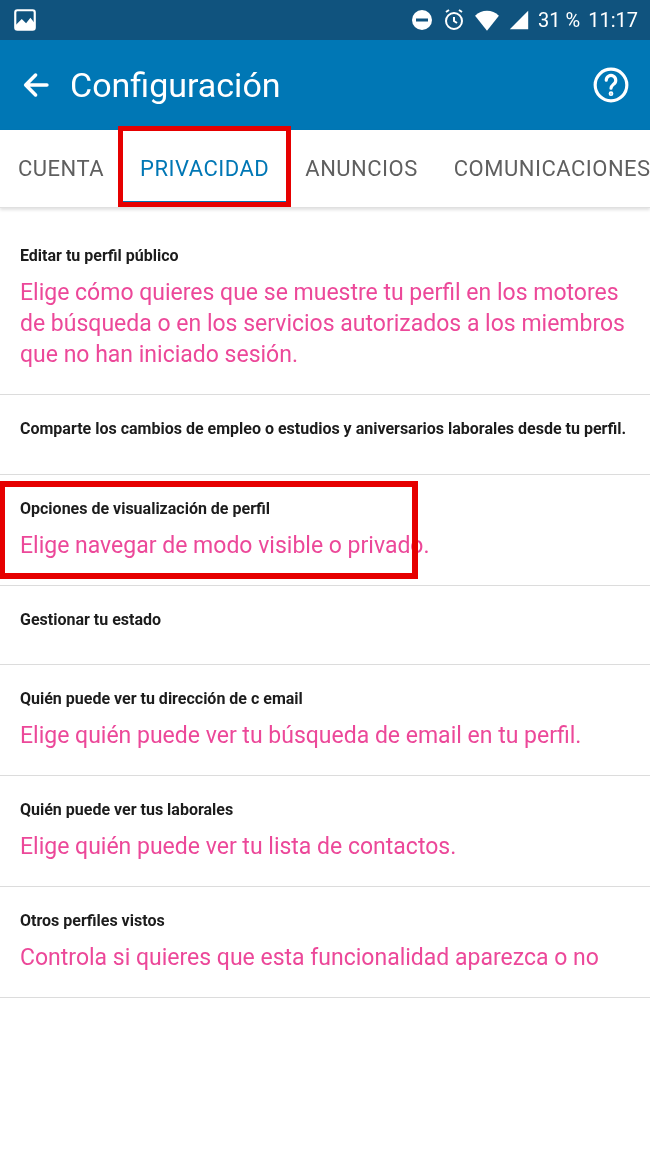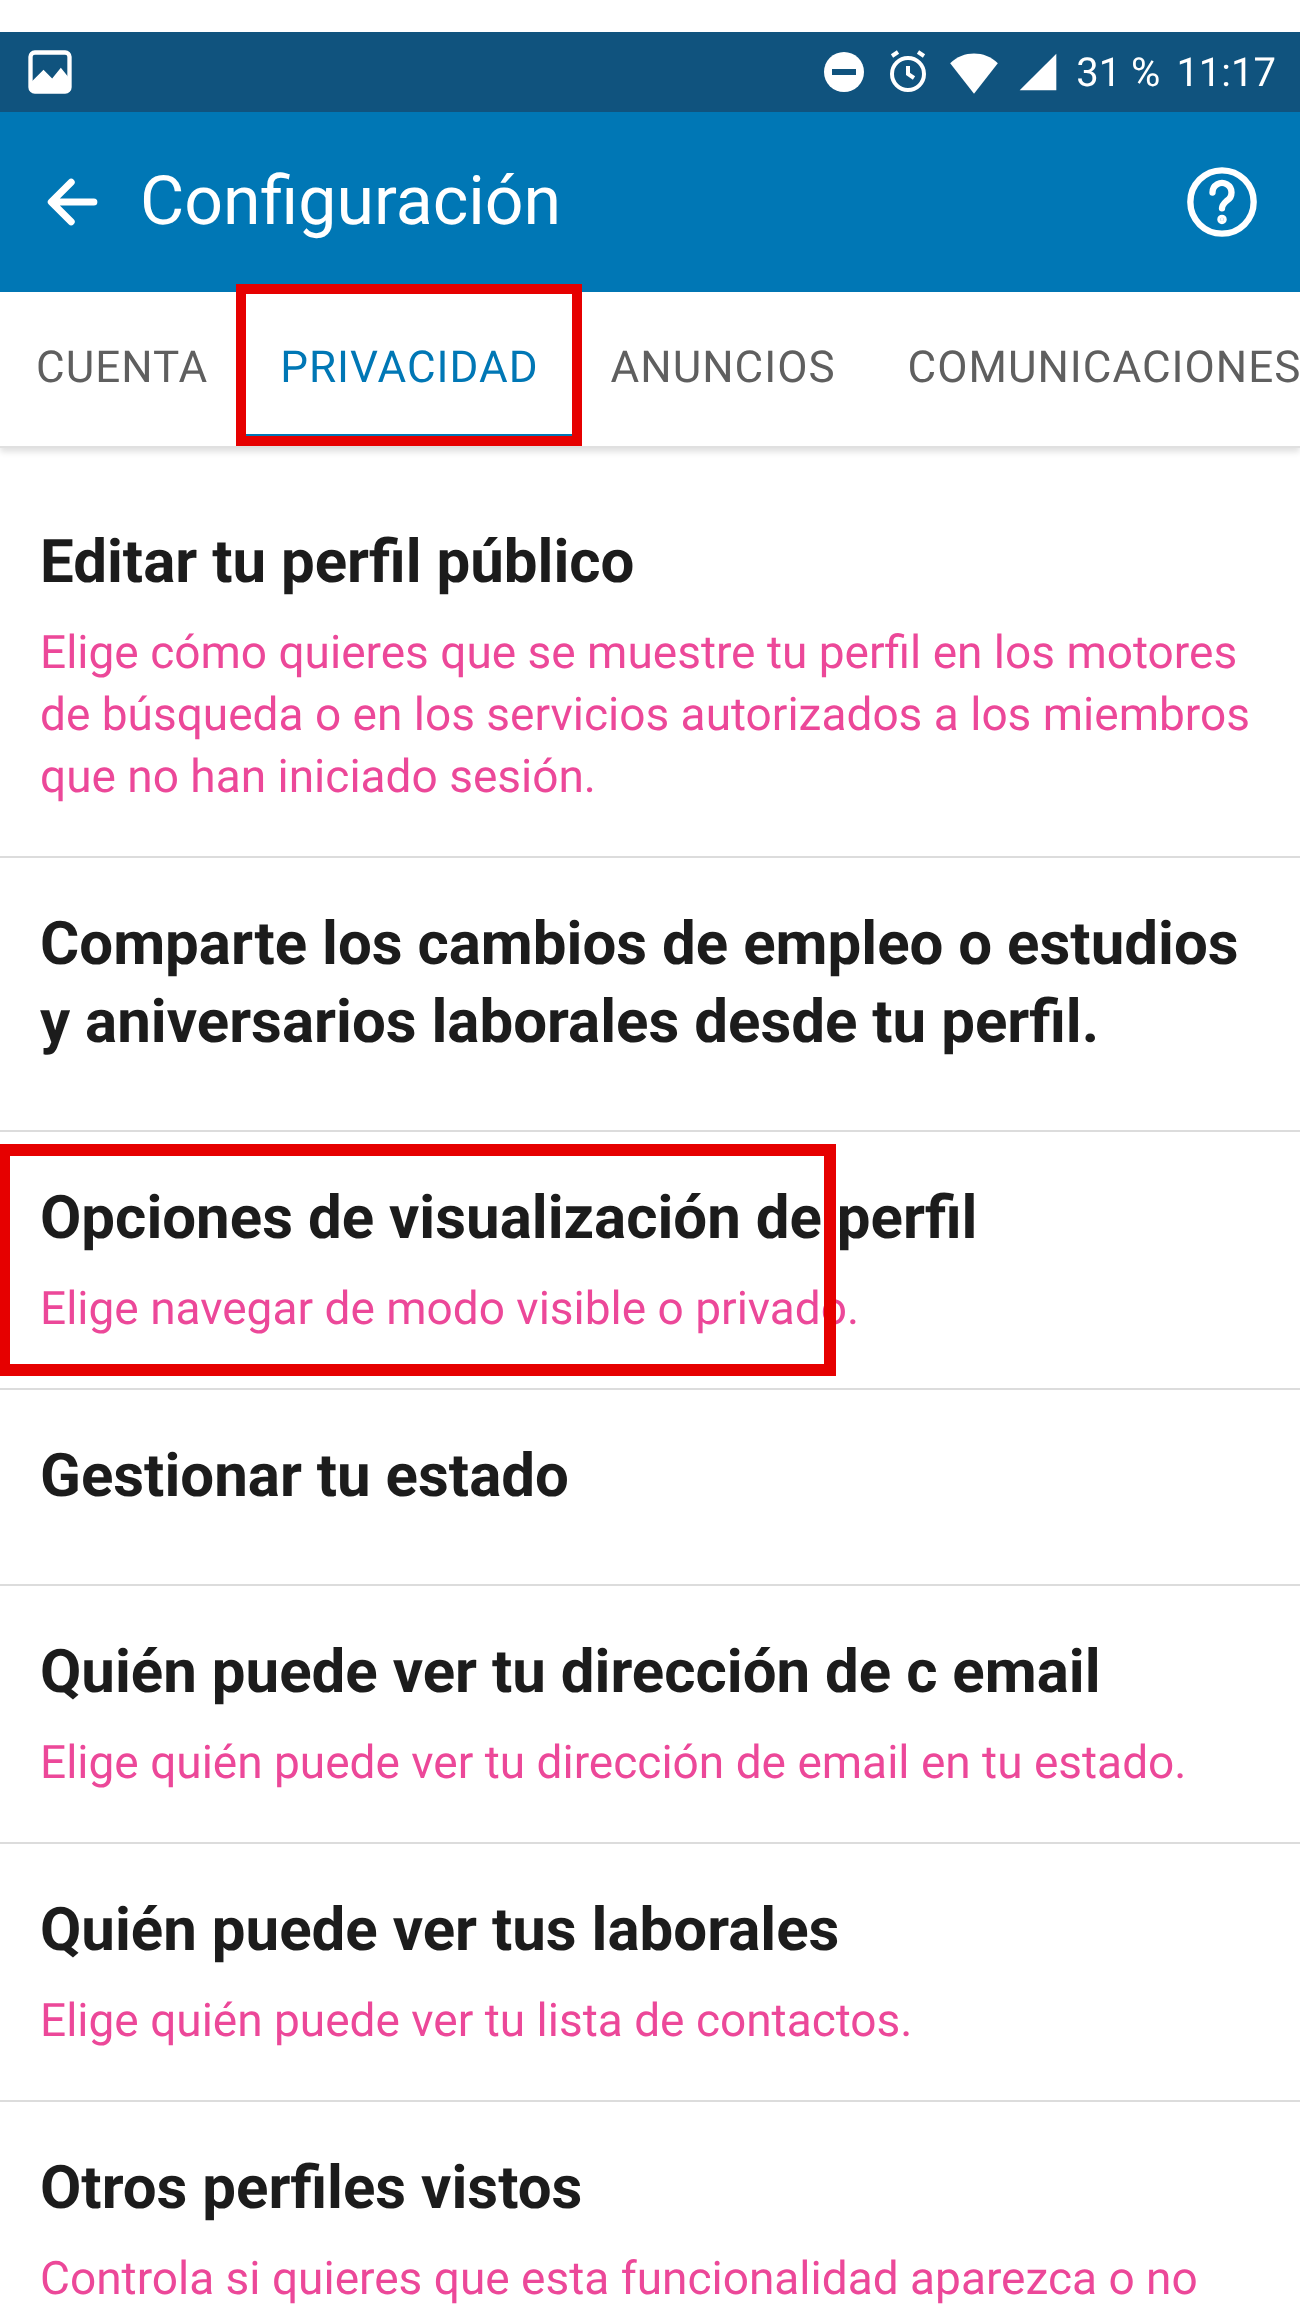--- a/index.html
+++ b/index.html
@@ -16,21 +16,20 @@
       position: relative;
     }
     .status-bar {
       background: #10537e;
       height: 40px;
       display: flex;
       align-items: center;
       justify-content: space-between;
       padding: 0 12px;
       color: #ffffff;
-      margin-top: 16px;
     }
     .status-left {
       display: flex;
       align-items: center;
     }
     .status-right {
       display: flex;
       align-items: center;
       gap: 8px;
       font-size: 20px;
@@ -114,21 +113,21 @@
     .setting-item {
       padding: 24px 20px 24px 20px;
       border-bottom: 1px solid #dcdcdc;
       cursor: pointer;
       position: relative;
     }
     .setting-item:first-child {
       padding-top: 38px;
     }
     .setting-title {
-      font-size: 30px;
+      font-size: 16px;
       font-weight: 700;
       color: #1c1c1c;
       margin-bottom: 10px;
       line-height: 1.3;
     }
     .setting-subtitle {
       font-size: 23px;
       color: #ec4899;
       line-height: 1.35;
     }
@@ -227,21 +226,21 @@
     <div class="setting-item">
       <div class="setting-title">Opciones de visualización de perfil</div>
       <div class="setting-subtitle">Elige navegar de modo visible o privado.</div>
       <div class="item-highlight"></div>
     </div>
     <div class="setting-item">
       <div class="setting-title">Gestionar tu estado</div>
     </div>
     <div class="setting-item">
       <div class="setting-title">Quién puede ver tu dirección de c email</div>
-      <div class="setting-subtitle">Elige quién puede ver tu dirección de email en tu estado.</div>
+      <div class="setting-subtitle">Elige quién puede ver tu búsqueda de email en tu perfil.</div>
     </div>
     <div class="setting-item">
       <div class="setting-title">Quién puede ver tus laborales</div>
       <div class="setting-subtitle">Elige quién puede ver tu lista de contactos.</div>
     </div>
     <div class="setting-item">
       <div class="setting-title">Otros perfiles vistos</div>
       <div class="setting-subtitle">Controla si quieres que esta funcionalidad aparezca o no</div>
     </div>
   </div>

